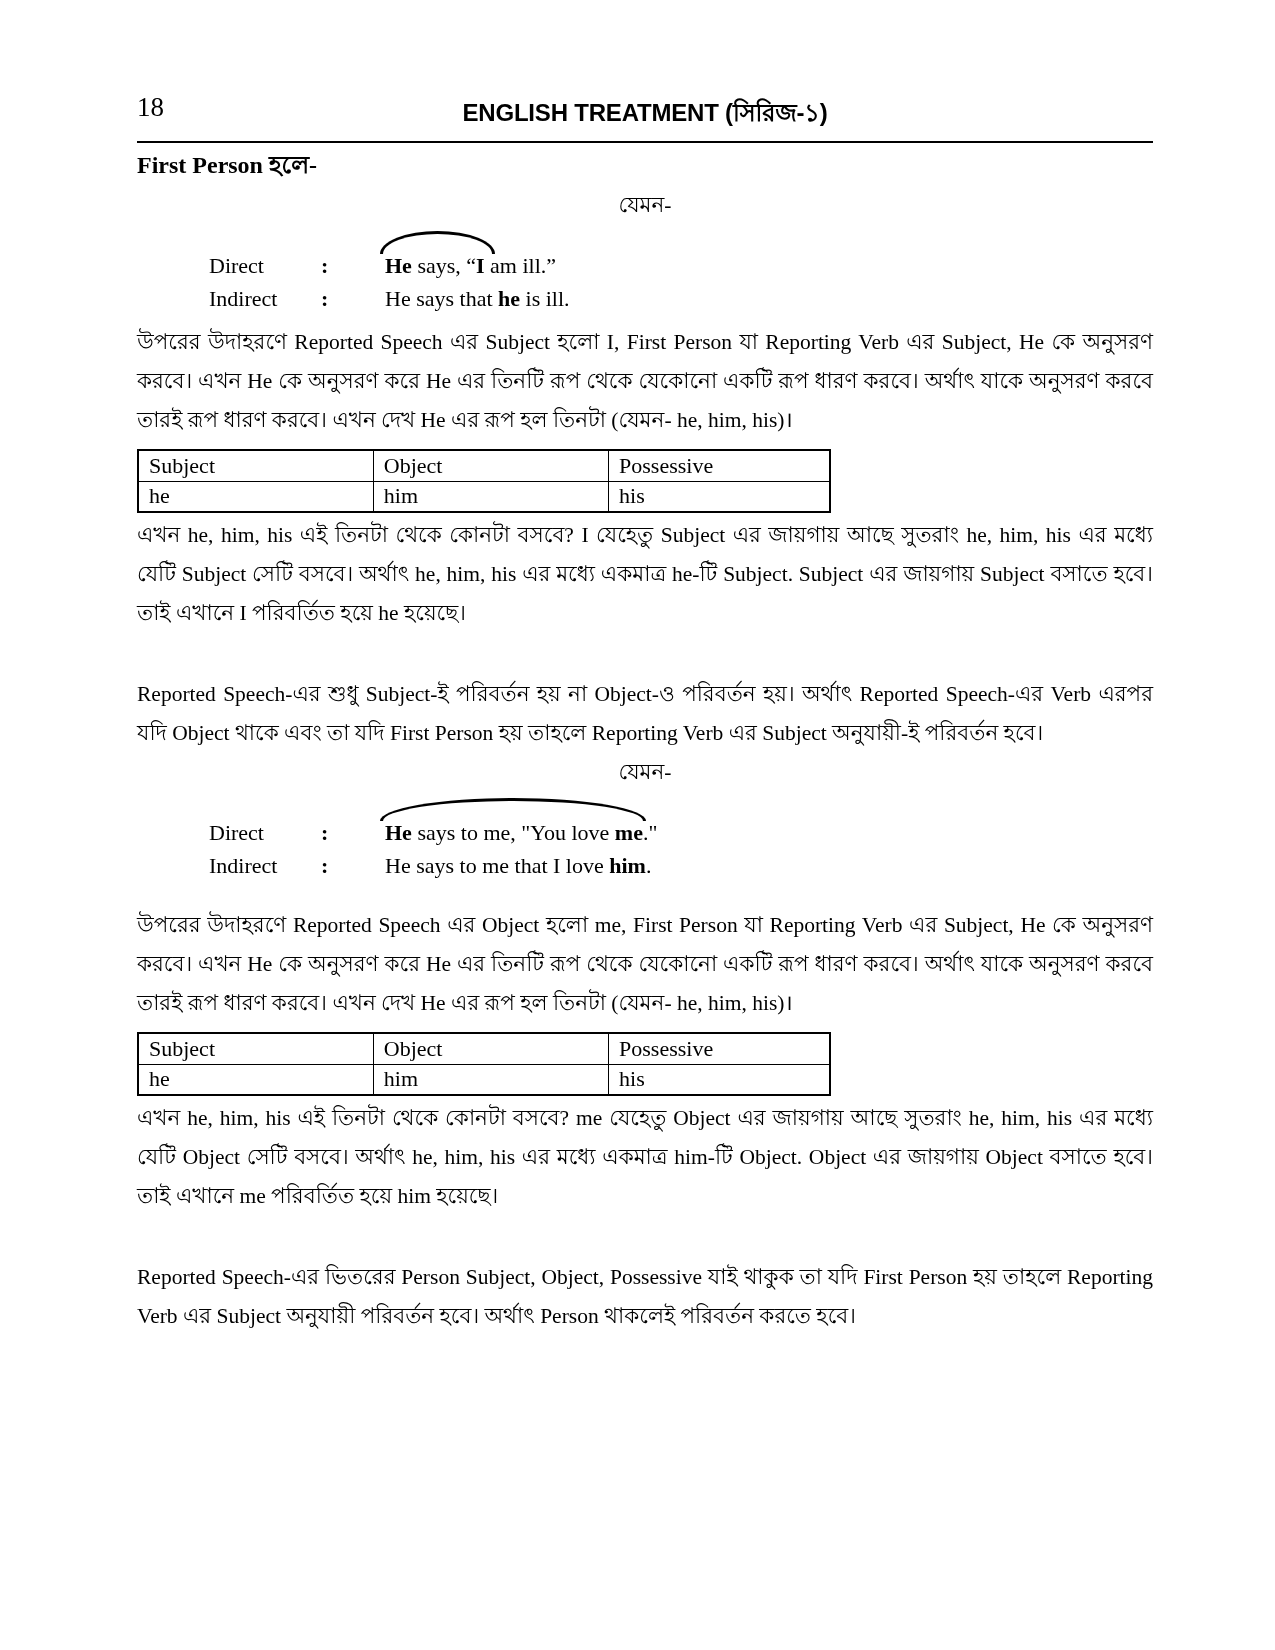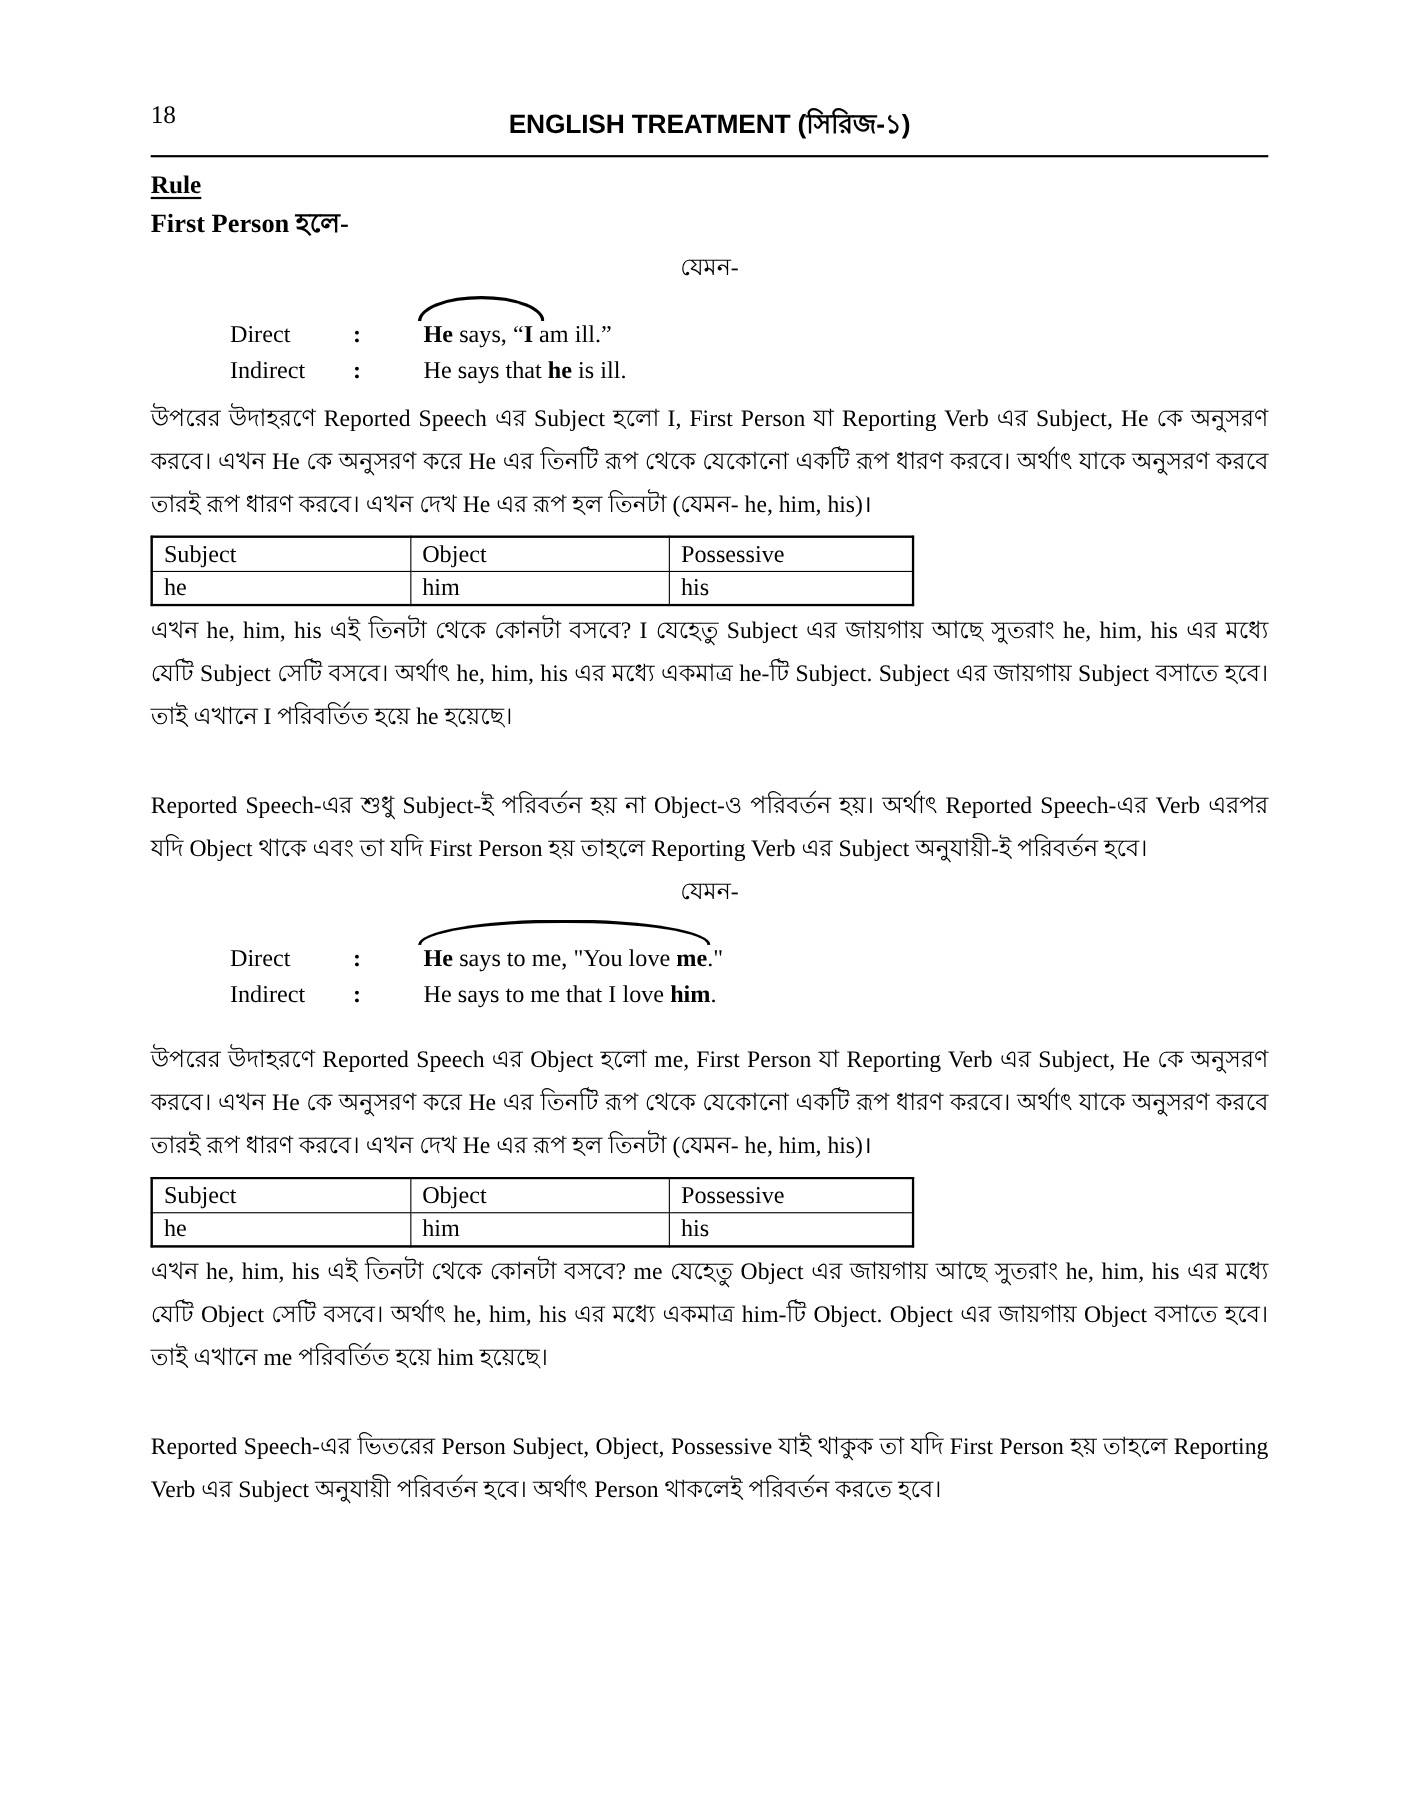--- a/index.html
+++ b/index.html
@@ -21,21 +21,21 @@
   }
   
   .header {
     position: relative;
     padding-top: 94px;
   }
   .page-num {
     position: absolute;
     left: 0;
     top: 92px;
-    font-size: 23px;
+    font-size: 27px;
   }
   .header-title {
     text-align: center;
     font-family: "Liberation Sans", sans-serif;
     font-weight: bold;
     font-size: 24px;
     letter-spacing: -0.2px;
   }
   .header-divider {
     border: none;
@@ -115,23 +115,20 @@
 
 <div class="page">
   <div class="content">
 
     <div class="header">
       <span class="page-num">18</span>
       <div class="header-title">ENGLISH TREATMENT (সিরিজ-১)</div>
       <hr class="header-divider">
     </div>
 
-    <div>
-      <span class="rule-heading">Rule</span>
-    </div>
     <div class="sub-heading">First Person হলে-</div>
 
     <p class="para">
       <span class="lead-in">যেমন-</span>
     </p>
 
     <div class="example">
       <div class="ex-row">
         <span class="ex-label">Direct</span>
         <span class="ex-colon">:</span>

